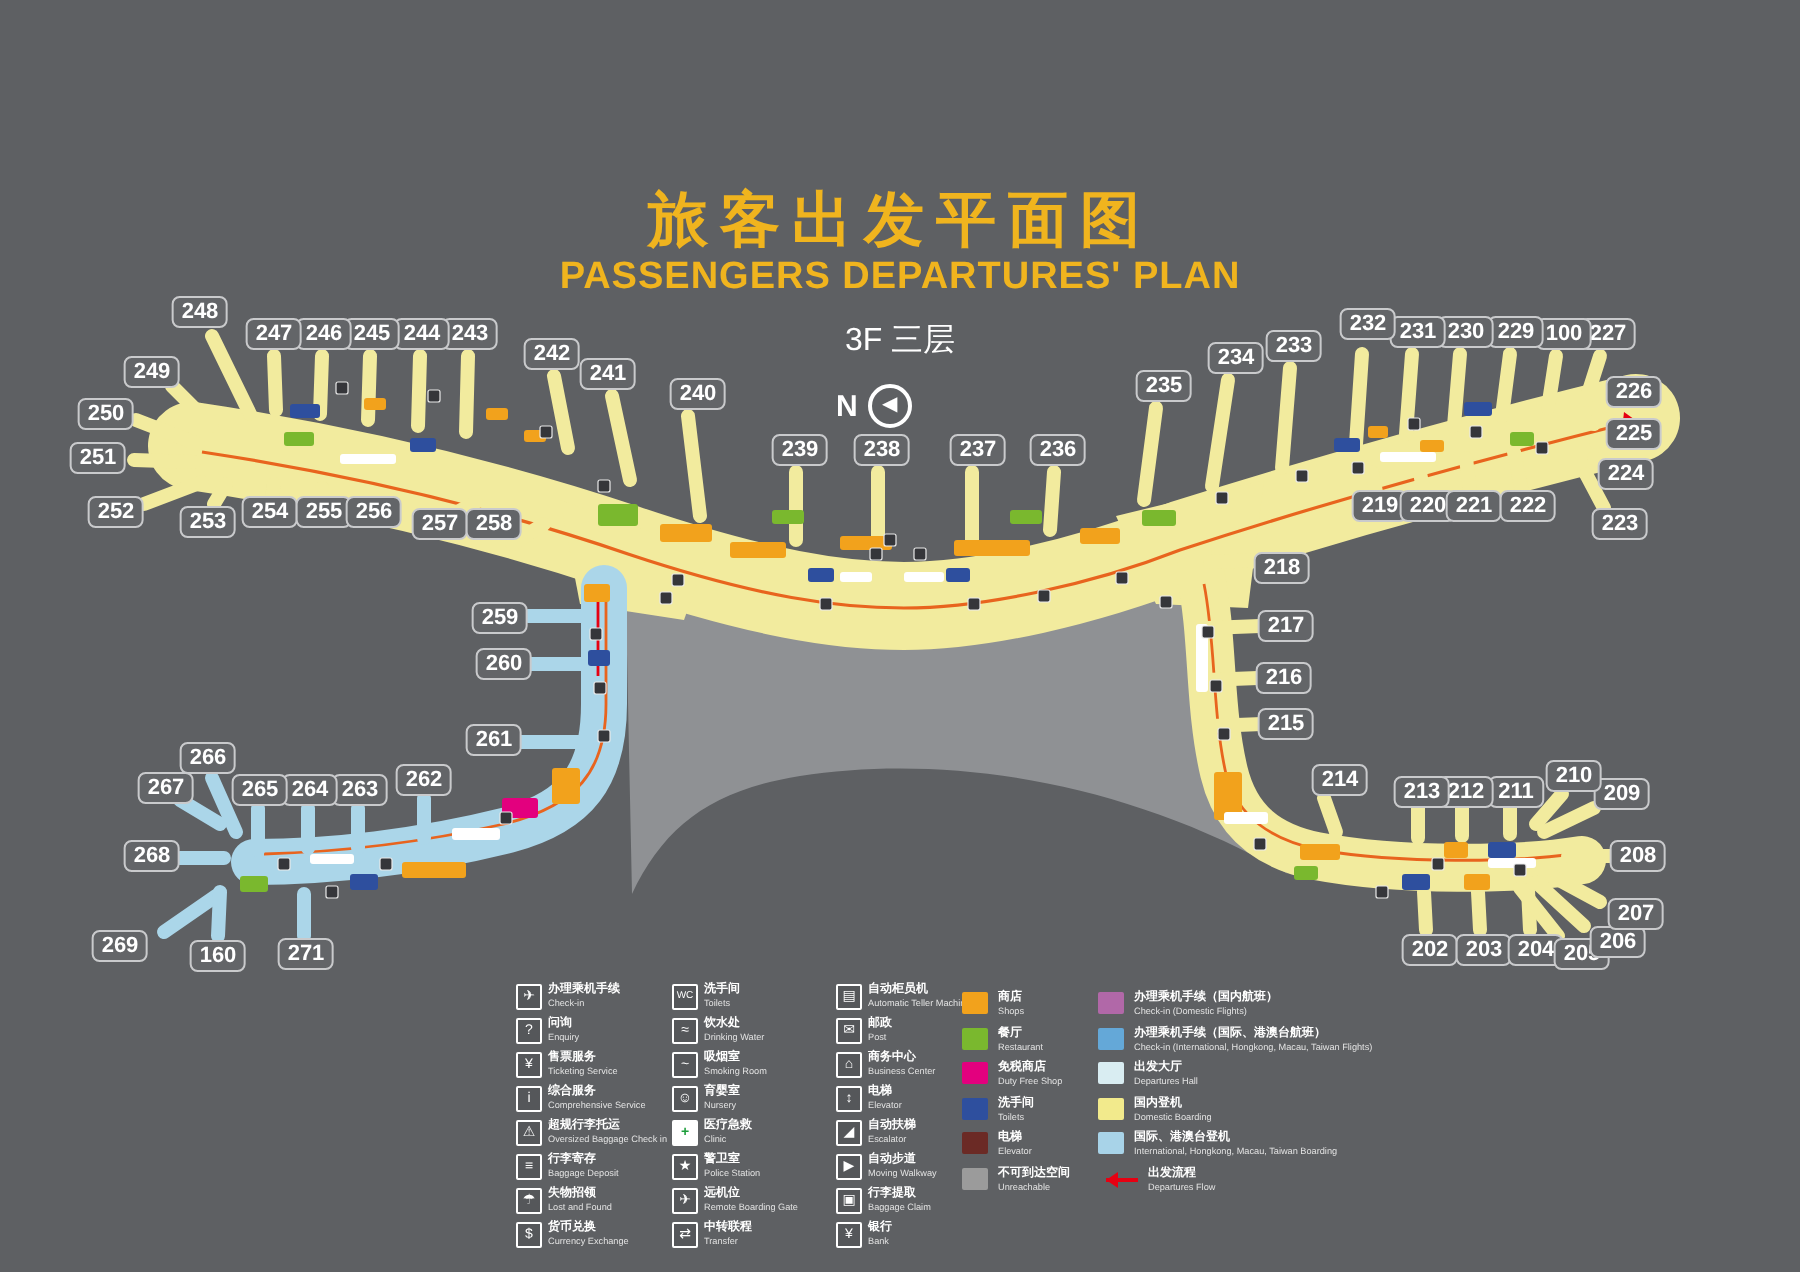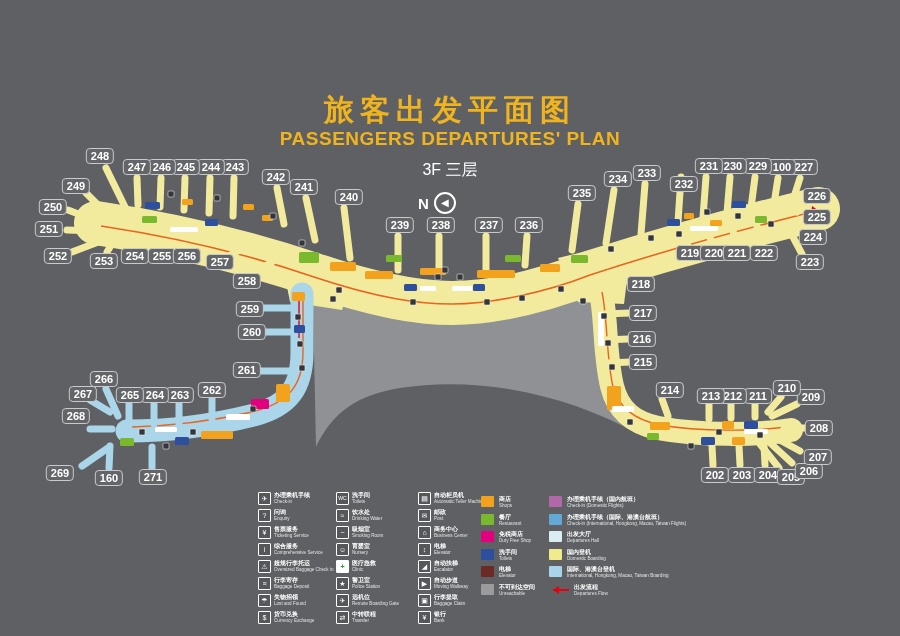--- a/index.html
+++ b/index.html
@@ -241,21 +241,21 @@
     <div class="gate" style="left: 764px; top: 253px;">222</div>
     <div class="gate" style="left: 810px; top: 262px;">223</div>
     <div class="gate" style="left: 813px; top: 237px;">224</div>
     <div class="gate" style="left: 817px; top: 217px;">225</div>
     <div class="gate" style="left: 817px; top: 196px;">226</div>
     <div class="gate" style="left: 804px; top: 167px;">227</div>
     <div class="gate" style="left: 782px; top: 167px;">100</div>
     <div class="gate" style="left: 758px; top: 166px;">229</div>
     <div class="gate" style="left: 733px; top: 166px;">230</div>
     <div class="gate" style="left: 709px; top: 166px;">231</div>
-    <div class="gate" style="left: 684px; top: 184px;">232</div>
+    <div class="gate" style="left: 684px; top: 162px;">232</div>
     <div class="gate" style="left: 647px; top: 173px;">233</div>
     <div class="gate" style="left: 618px; top: 179px;">234</div>
     <div class="gate" style="left: 582px; top: 193px;">235</div>
     <div class="gate" style="left: 529px; top: 225px;">236</div>
     <div class="gate" style="left: 489px; top: 225px;">237</div>
     <div class="gate" style="left: 441px; top: 225px;">238</div>
     <div class="gate" style="left: 400px; top: 225px;">239</div>
     <div class="gate" style="left: 349px; top: 197px;">240</div>
     <div class="gate" style="left: 304px; top: 187px;">241</div>
     <div class="gate" style="left: 276px; top: 177px;">242</div>
@@ -267,31 +267,31 @@
     <div class="gate" style="left: 100px; top: 156px;">248</div>
     <div class="gate" style="left: 76px; top: 186px;">249</div>
     <div class="gate" style="left: 53px; top: 207px;">250</div>
     <div class="gate" style="left: 49px; top: 229px;">251</div>
     <div class="gate" style="left: 58px; top: 256px;">252</div>
     <div class="gate" style="left: 104px; top: 261px;">253</div>
     <div class="gate" style="left: 135px; top: 256px;">254</div>
     <div class="gate" style="left: 162px; top: 256px;">255</div>
     <div class="gate" style="left: 187px; top: 256px;">256</div>
     <div class="gate" style="left: 220px; top: 262px;">257</div>
-    <div class="gate" style="left: 247px; top: 281px;">258</div>
+    <div class="gate" style="left: 247px; top: 262px;">258</div>
     <div class="gate" style="left: 250px; top: 309px;">259</div>
     <div class="gate" style="left: 252px; top: 332px;">260</div>
     <div class="gate" style="left: 247px; top: 370px;">261</div>
     <div class="gate" style="left: 212px; top: 390px;">262</div>
     <div class="gate" style="left: 180px; top: 395px;">263</div>
     <div class="gate" style="left: 155px; top: 395px;">264</div>
     <div class="gate" style="left: 130px; top: 395px;">265</div>
     <div class="gate" style="left: 104px; top: 379px;">266</div>
     <div class="gate" style="left: 83px; top: 394px;">267</div>
-    <div class="gate" style="left: 76px; top: 416px;">268</div>
+    <div class="gate" style="left: 76px; top: 428px;">268</div>
     <div class="gate" style="left: 60px; top: 473px;">269</div>
     <div class="gate" style="left: 109px; top: 478px;">160</div>
     <div class="gate" style="left: 153px; top: 477px;">271</div>
   </div>
 
 <div class="abs" id="facility-legend">
     <div class="fcol fcol-0">
       <div class="frow">
         <span class="ficon" style="font-size: 7px;">✈</span>
         <span class="ftxt">

